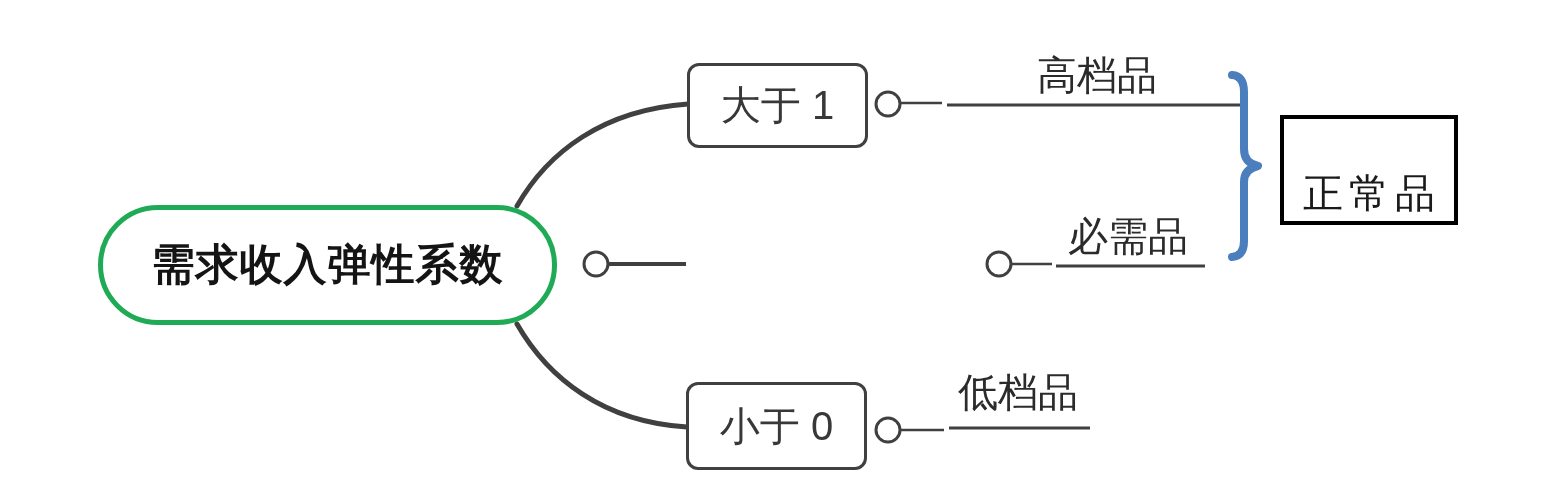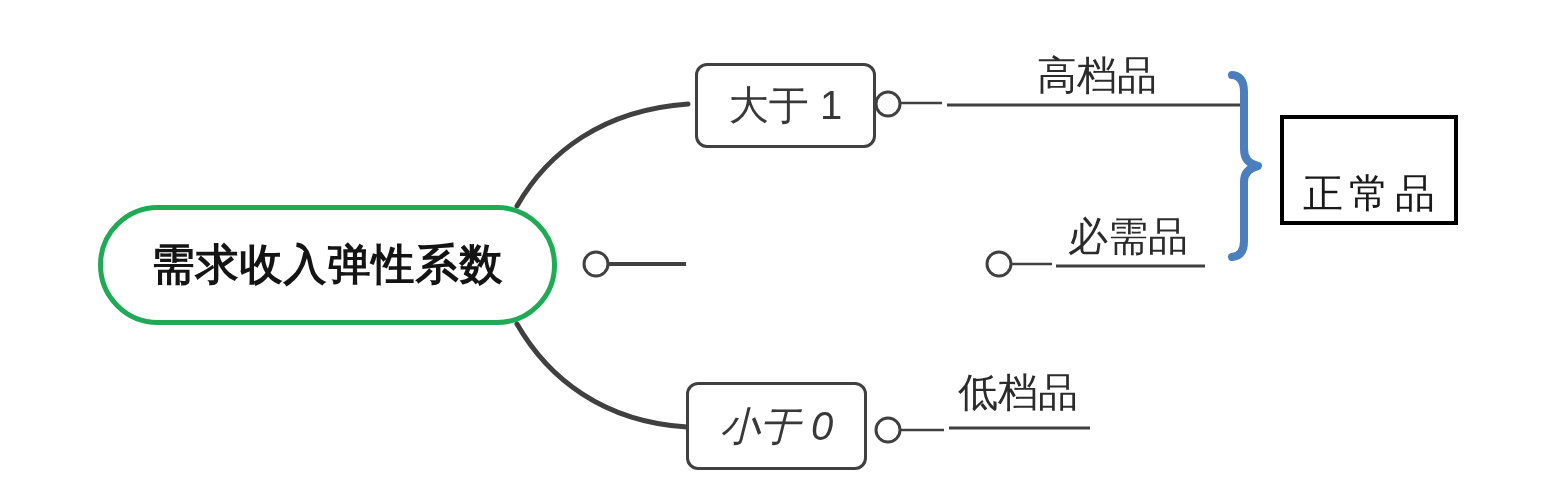--- a/index.html
+++ b/index.html
@@ -31,23 +31,23 @@
   .topic-box{
     position:absolute;
     box-sizing:border-box;
     border:3px solid var(--connector);
     border-radius:12px;
     background:#ffffff;
     display:flex;align-items:center;justify-content:center;
     font-size:40px;color:#383838;
     white-space:pre;
   }
-  .box-gt1{left:687px;top:63px;width:181px;height:85px;margin-left:8px;}
+  .box-gt1{left:687px;top:63px;width:181px;height:85px;}
   .box-gt0lt1{left:686px;top:221px;width:293px;height:87px;}
-  .box-lt0{left:686px;top:382px;width:181px;height:88px;font-style:italic;}
+  .box-lt0{left:686px;top:382px;width:181px;height:88px;}
 
   .leaf-label{
     position:absolute;
     font-size:40px;color:#2b2b2b;line-height:1;
     white-space:nowrap;
   }
   .label-luxury{left:1037px;top:55px;}
   .label-necessity{left:1068px;top:216px;}
   .label-inferior{left:958px;top:372px;}
 

